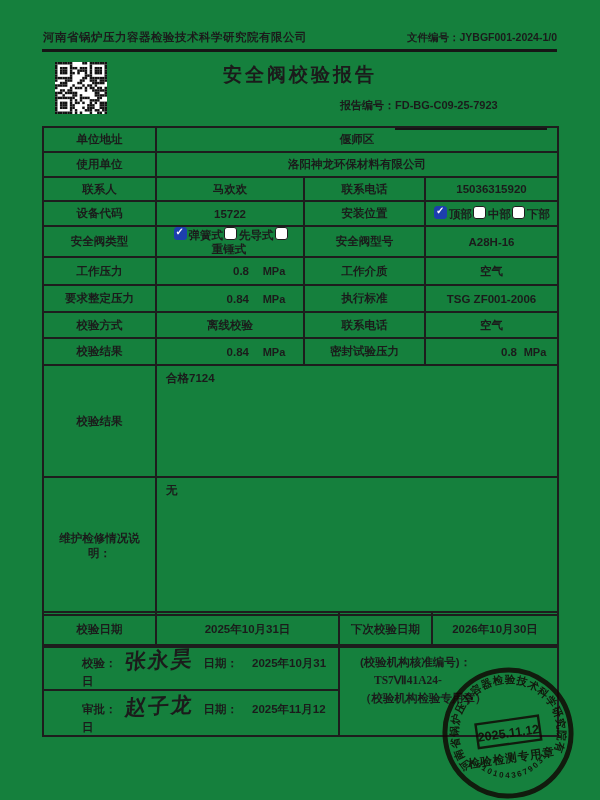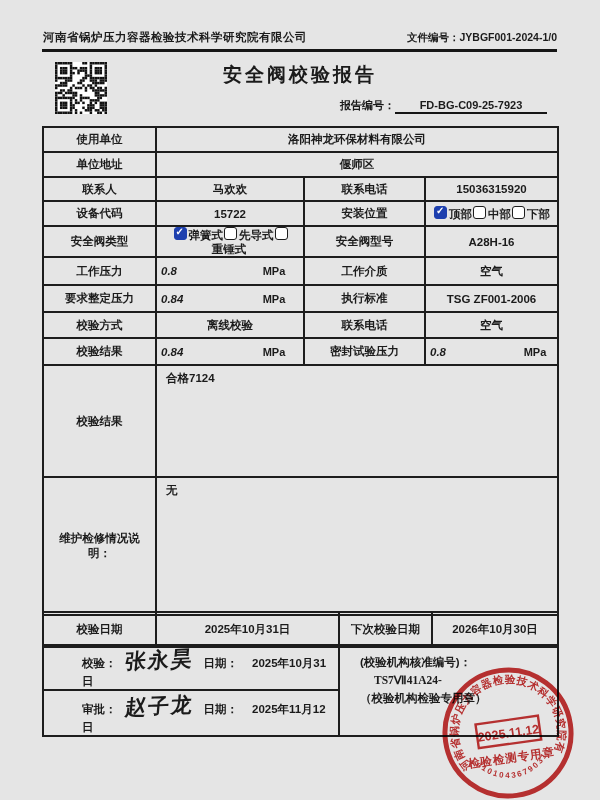--- a/index.html
+++ b/index.html
@@ -1,38 +1,38 @@
 <!DOCTYPE html>
 <html><head>
 <meta charset="utf-8">
 <style>
   html,body{margin:0;padding:0;}
   .page{
     position:relative;width:600px;height:800px;overflow:hidden;
-    background:#e5e5e5;color:#1b1b1b;
+    background:#15803d;color:#1b1b1b;
     font-family:"Liberation Sans",sans-serif;font-weight:bold;
   }
   
   .hdr{position:absolute;top:30px;left:43px;width:514px;display:flex;justify-content:space-between;align-items:baseline;}
   .hdr .org{font-size:11.5px;letter-spacing:.5px;}
   .hdr .docno{font-size:10.5px;}
   .hdr-rule{position:absolute;top:49px;left:42px;width:515px;height:3px;background:#161616;}
   .qr{position:absolute;top:62px;left:55px;width:52px;height:52px;}
   .title{position:absolute;top:62px;left:0;width:600px;text-align:center;font-size:19px;letter-spacing:3px;}
   .repline{position:absolute;top:98px;left:340px;font-size:11px;display:flex;align-items:baseline;}
-  .repline .rval{display:inline-block;width:152px;text-align:center;border-bottom:2px solid #151515;padding-bottom:1px;font-size:11px;}
+  .repline .rval{display:inline-block;width:152px;text-align:left;border-bottom:2px solid #151515;padding-bottom:17px;font-size:11px;}
   
   .tbl{position:absolute;left:42px;border-collapse:collapse;table-layout:fixed;width:515px;}
   .tbl td{border:2px solid #1d1d1d;font-size:11.5px;text-align:center;vertical-align:middle;padding:0 4px;overflow:hidden;}
   .t1{top:126px;}
   .t2{top:611px;}
   .t3{top:644px;}
   td.freeval{text-align:left;vertical-align:top;padding:5px 9px;}
   .pv{display:flex;align-items:center;width:100%;}
-  .pv .v{flex:1;text-align:left;font-style:italic;}
+  .pv .v{flex:1;text-align:right;}
   .pv .u{flex:none;width:50px;text-align:center;font-size:11px;}
   .pv .u.narrow{width:36px;}
   
   .ckwrap{line-height:1.25;word-break:break-all;padding:0 2px;}
   .box{display:inline-block;width:11px;height:11px;border:1.6px solid #1d1d1d;border-radius:3px;background:#fff;vertical-align:-1.5px;margin:0 2px 0 1px;position:relative;}
   .box.on{background:#1d3fae;border-color:#1d3fae;}
   .box.on::after{content:"\2713";position:absolute;left:1px;top:-2px;color:#fff;font-size:10px;font-weight:bold;}
   
   .sigcell{text-align:left !important;padding-left:38px !important;}
   .slabel{font-size:11.5px;}
@@ -309,26 +309,26 @@
 
   <table class="tbl t1">
     <colgroup>
         <col style="width:113px">
         <col style="width:148px">
         <col style="width:121px">
         <col style="width:133px">
       </colgroup>
     <tbody>
         <tr style="height:25px">
+      <td>单位地址</td>
+      <td colspan="3">偃师区</td>
+    </tr>
+    <tr style="height:25px">
       <td>使用单位</td>
       <td colspan="3">洛阳神龙环保材料有限公司</td>
-    </tr>
-    <tr style="height:25px">
-      <td>单位地址</td>
-      <td colspan="3">偃师区</td>
     </tr>
     <tr style="height:24px">
       <td>联系人</td>
       <td>马欢欢</td>
       <td>联系电话</td>
       <td>15036315920</td>
     </tr>
     <tr style="height:25px">
       <td>设备代码</td>
       <td>15722</td>

